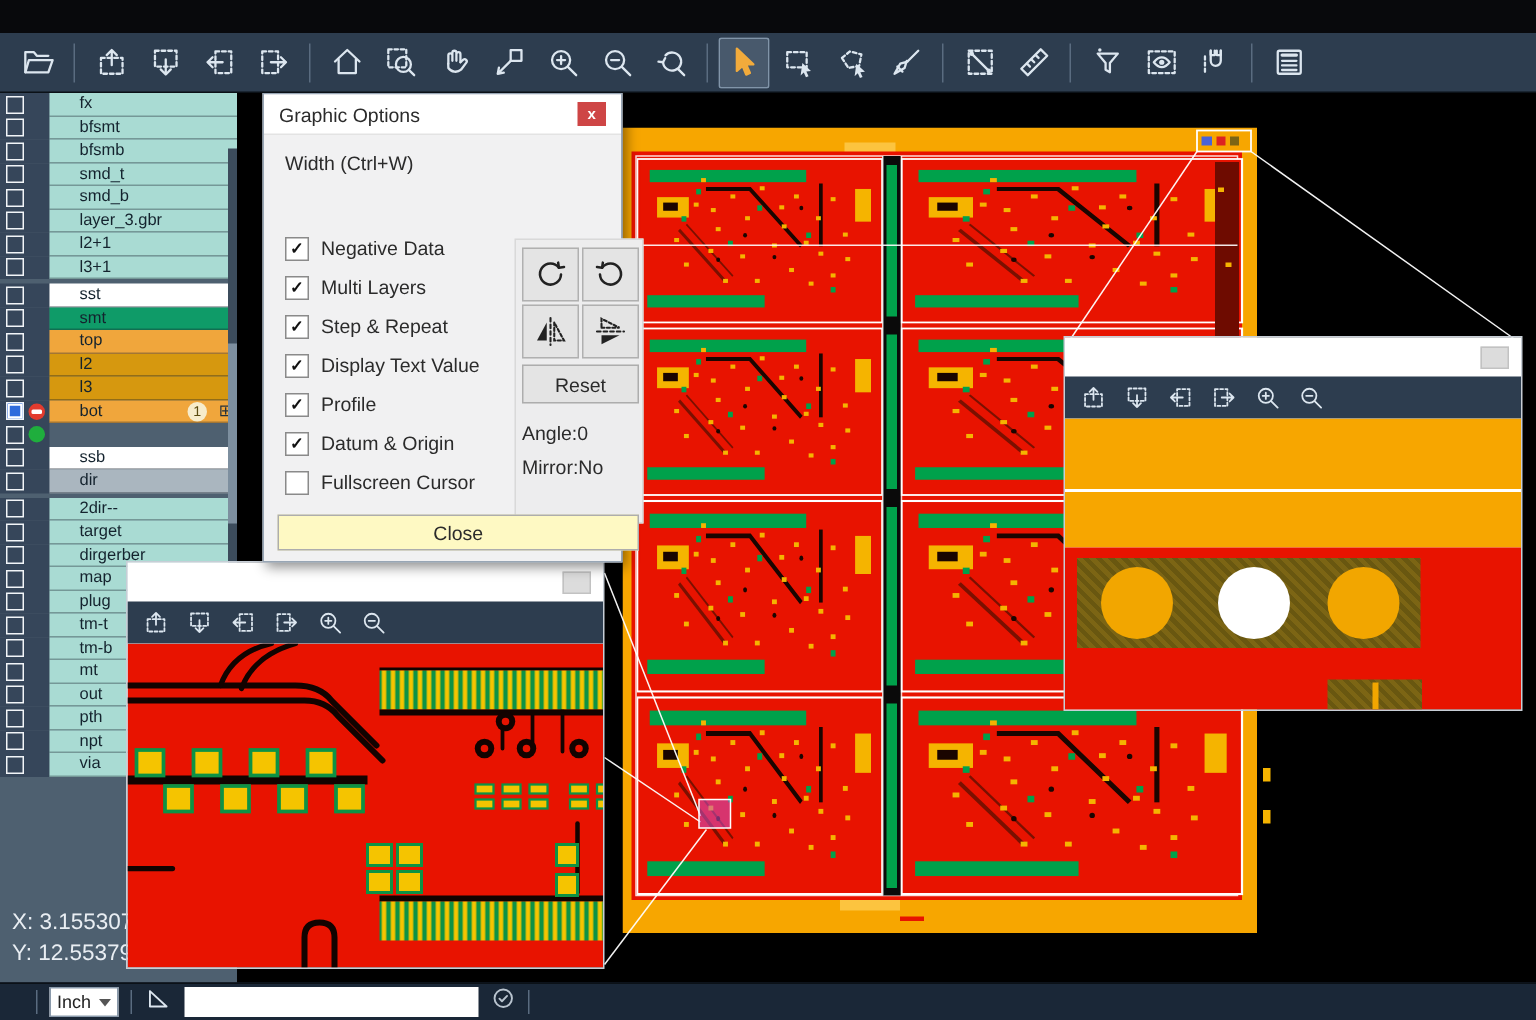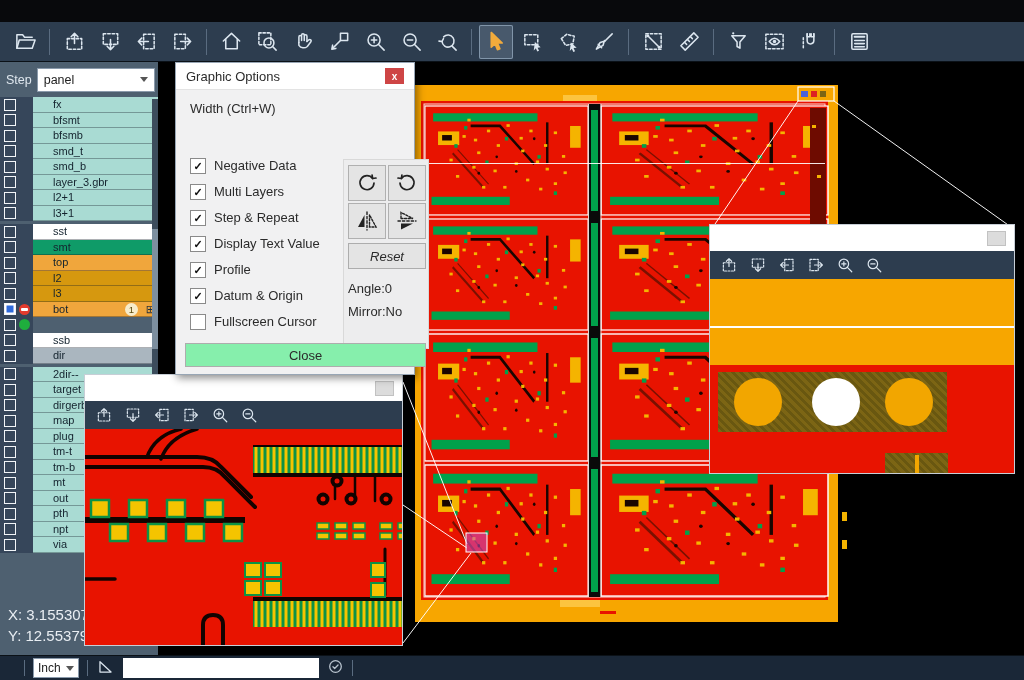--- a/index.html
+++ b/index.html
@@ -77,24 +77,24 @@
   .rdot.sel::after{content:"";position:absolute;left:3px;top:3px;width:6px;height:6px;border-radius:50%;background:#111;}
   .dlg-checks{position:absolute;left:14px;top:95px;display:flex;flex-direction:column;gap:11px;}
   .check{display:flex;align-items:center;gap:8px;height:15px;}
   .cbox{width:14px;height:14px;border:1px solid #8a8a8a;background:#fff;flex:none;text-align:center;
         line-height:14px;font-size:11px;font-weight:bold;color:#111;}
   .dlg-right{position:absolute;left:167px;top:96px;width:86px;height:190px;background:#ededee;border:1px solid #d9d9d9;box-sizing:border-box;}
   .dlg-ibtn{position:absolute;width:38px;height:36px;background:#e4e4e4;border:1px solid #b0b0b0;
             display:flex;align-items:center;justify-content:center;box-sizing:border-box;}
   .dlg-ibtn svg{width:24px;height:24px;}
   .dlg-reset{position:absolute;left:172px;top:180px;width:78px;height:26px;background:#e4e4e4;border:1px solid #adadad;
-             display:flex;align-items:center;justify-content:center;box-sizing:border-box;font-style:italic;}
+             display:flex;align-items:center;justify-content:center;box-sizing:border-box;}
   .dlg-angle{position:absolute;left:172px;top:218px;}
   .dlg-mirror{position:absolute;left:172px;top:241px;}
-  .dlg-closebtn{position:absolute;left:9px;top:280px;width:241px;height:24px;background:#86efac;border:1px solid #adadad;
+  .dlg-closebtn{position:absolute;left:9px;top:280px;width:241px;height:24px;background:#fef9c3;border:1px solid #adadad;
                 display:flex;align-items:center;justify-content:center;box-sizing:border-box;}
   
   .statusbar{position:absolute;left:0;top:655px;width:1024px;height:25px;background:#1a2737;z-index:50;
              display:flex;align-items:center;gap:8px;padding-left:24px;box-sizing:border-box;border-top:1px solid #0b1117;}
   .ssep{width:1px;height:16px;background:#5a6c80;}
   .unitcombo{width:46px;height:20px;background:#fff;border:1px solid #8a9aab;display:flex;align-items:center;
              justify-content:space-between;padding:0 4px;font-size:12px;color:#222;box-sizing:border-box;}
   .cornericon svg{width:19px;height:19px;}
   .statusinput{width:196px;height:20px;border:none;background:#fff;box-sizing:border-box;padding:0 4px;font-size:12px;}
   .checkcircle svg{width:17px;height:17px;}
@@ -410,27 +410,20 @@
       <line x1="467" y1="544" x2="403" y2="382"></line>
       <line x1="467" y1="548" x2="403" y2="505"></line>
       <line x1="471" y1="553" x2="403" y2="643"></line>
     </g>
     <rect x="466" y="533" width="21" height="19" fill="rgba(200,80,200,0.55)" stroke="#ffffff" stroke-width="1"></rect>
     <rect x="842" y="512" width="5" height="9" fill="#f5b400"></rect>
     <rect x="842" y="540" width="5" height="9" fill="#f5b400"></rect>
   </svg>
 
   <div class="sidebar">
-    <div class="steprow">
-      <span class="steplabel">Step</span>
-      <div class="stepcombo">
-        <span>panel</span>
-        <span class="chev"></span>
-      </div>
-    </div>
     <div class="layer-rows">
         <div class="lgroup">
           <div class="lrow">
             <div class="lrowleft">
               <span class="lcheck"></span>
             </div>
             <div class="lname" style="background: rgb(169, 219, 211);">fx</div>
           </div>
           <div class="lrow">
             <div class="lrowleft">

